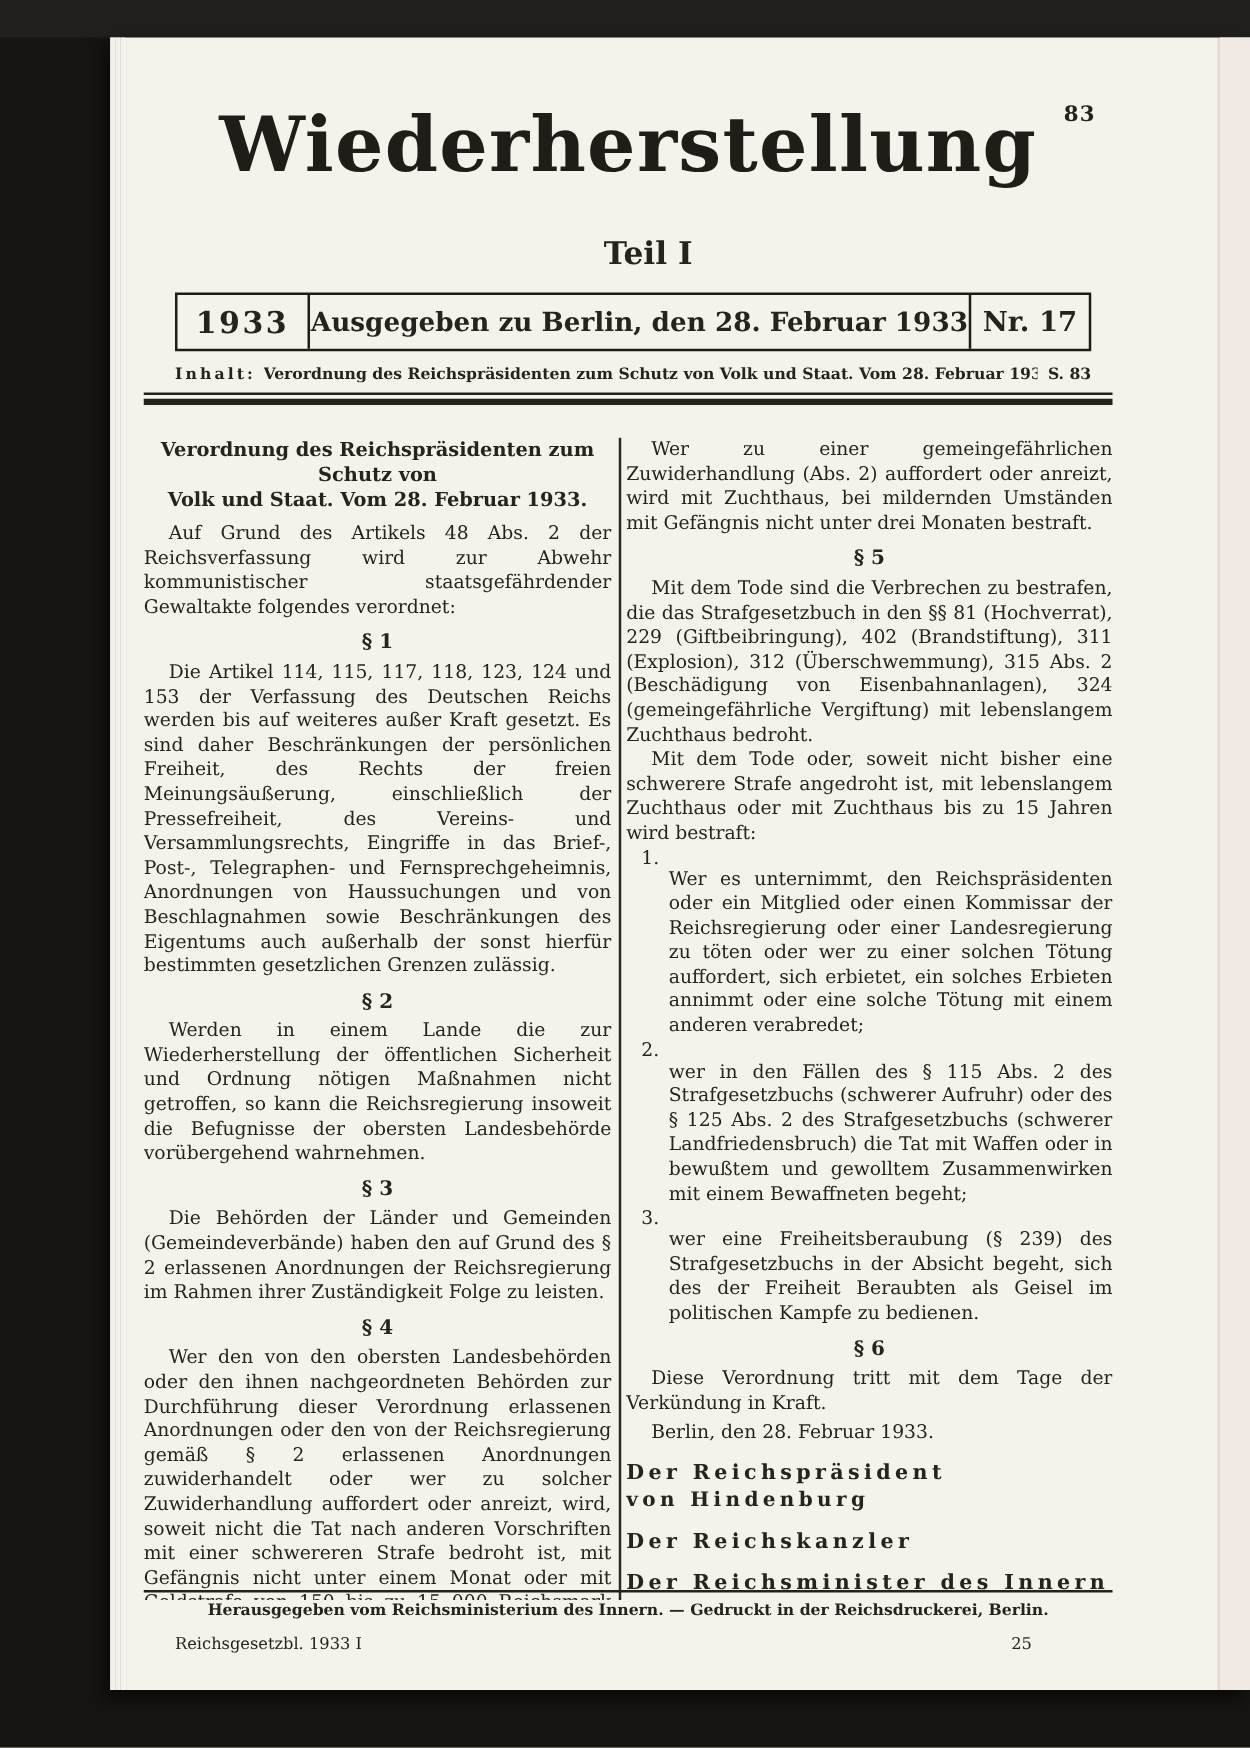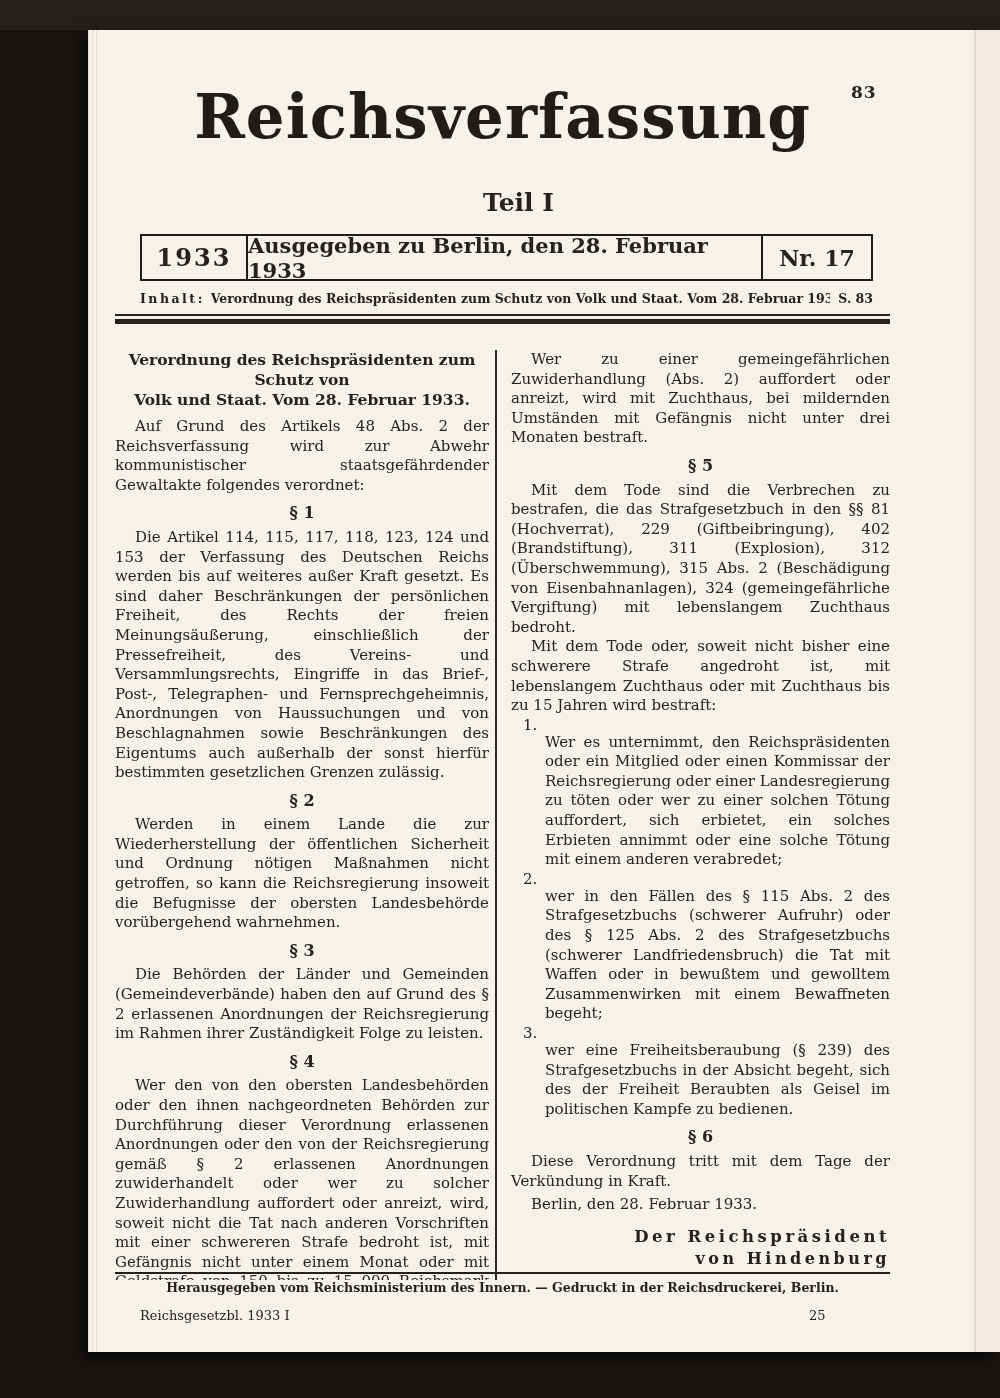--- a/index.html
+++ b/index.html
@@ -35,54 +35,54 @@
   }
   .teil { position:absolute; top:158px; left:16px; width:100%; text-align:center; font-size:25px; font-weight:bold; }
 
   .issue-table {
     position:absolute; top:204px; left:25px; width:733px; height:47px;
     border:2.5px solid #1f1c18; display:flex; align-items:stretch;
   }
   .issue-cell { display:flex; align-items:center; justify-content:center; font-weight:bold; }
   .issue-year { width:106px; border-right:2.5px solid #1f1c18; font-size:24px; letter-spacing:2px; }
   .issue-mid { flex:1; font-size:21px; }
-  .issue-no { width:110px; border-left:2.5px solid #1f1c18; font-size:22px; }
+  .issue-no { width:96px; border-left:2.5px solid #1f1c18; font-size:22px; }
 
   .inhalt-row {
     position:absolute; top:261px; left:25px; width:733px;
     display:flex; align-items:baseline; font-size:12.5px; white-space:nowrap;
   }
   .inhalt-label { font-weight:bold; letter-spacing:2.5px; margin-right:6px; }
   .inhalt-entry { font-weight:bold; overflow:hidden; }
   .inhalt-ref { margin-left:auto; font-weight:bold; padding-left:8px; }
 
   .rule-double { position:absolute; top:284px; left:0; width:100%; }
   .rule-double .thin { height:2px; background:#24211d; }
   .rule-double .bar { height:5px; background:#24211d; margin-top:3px; }
 
   .columns {
     position:absolute; top:320px; left:0; width:100%; height:930px;
     display:flex; overflow:hidden;
   }
   .col { font-size:15px; line-height:19.6px; text-align:justify; }
   .col-left { width:380px; padding-right:6px; }
   .col-divider { width:2px; background:#2c2924; flex:none; }
-  .col-right { flex:1; padding-left:14px; }
+  .col-right { flex:1; padding-left:4px; }
 
   .decree-title { text-align:center; font-weight:bold; font-size:15.5px; line-height:20px; margin-bottom:7px; }
   p.body-par { text-indent:20px; }
   .sect-head { text-align:center; font-weight:bold; font-size:16px; margin:8px 0 5px 0; text-indent:0; }
 
   .num-list { margin-left:10px; }
   .num-item { display:flex; }
   .num-item .num { width:24px; flex:none; text-align:left; padding-left:2px; }
   .num-item .txt { flex:1; text-align:justify;margin-top:17px; }
 
   .date-line { text-indent:20px; margin-top:4px; }
-  .sig-block { margin-top:6px; text-align:right; text-indent:0; }
+  .sig-block { margin-top:6px; text-align:left; text-indent:0; }
   .sig-pair { margin-top:11px; }
   .sig-title { font-weight:bold; font-size:16.5px; letter-spacing:3.5px; line-height:22px; }
   .sig-name  { font-weight:bold; font-size:16px; letter-spacing:3.5px; line-height:22px; }
 
   .footer-rule { position:absolute; top:1242px; left:0; width:100%; height:2px; background:#24211d; }
   .imprint { position:absolute; top:1250px; left:0; width:100%; text-align:center; font-size:12.5px; font-weight:bold; }
   .volume-line { position:absolute; top:1278px; left:25px; font-size:13px; }
   .sheet-no { position:absolute; top:1278px; left:694px; font-size:13px; }
 </style>
 </head>
@@ -93,21 +93,21 @@
 
 <div class="paper">
   <div class="page-stack-left"></div>
   <div class="right-strip"></div>
   <div class="fold-line"></div>
 
   <div class="content">
 
     <div class="pageno">83</div>
 
-    <div class="masthead">Reichsverfassung</div>
+    <div class="masthead">Wiederherstellung</div>
     <div class="teil">Teil I</div>
 
     <div class="issue-table">
       <div class="issue-cell issue-year">1933</div>
       <div class="issue-cell issue-mid">Ausgegeben zu Berlin, den 28. Februar 1933</div>
       <div class="issue-cell issue-no">Nr. 17</div>
     </div>
 
     <div class="inhalt-row">
       <span class="inhalt-label">Inhalt:</span>

